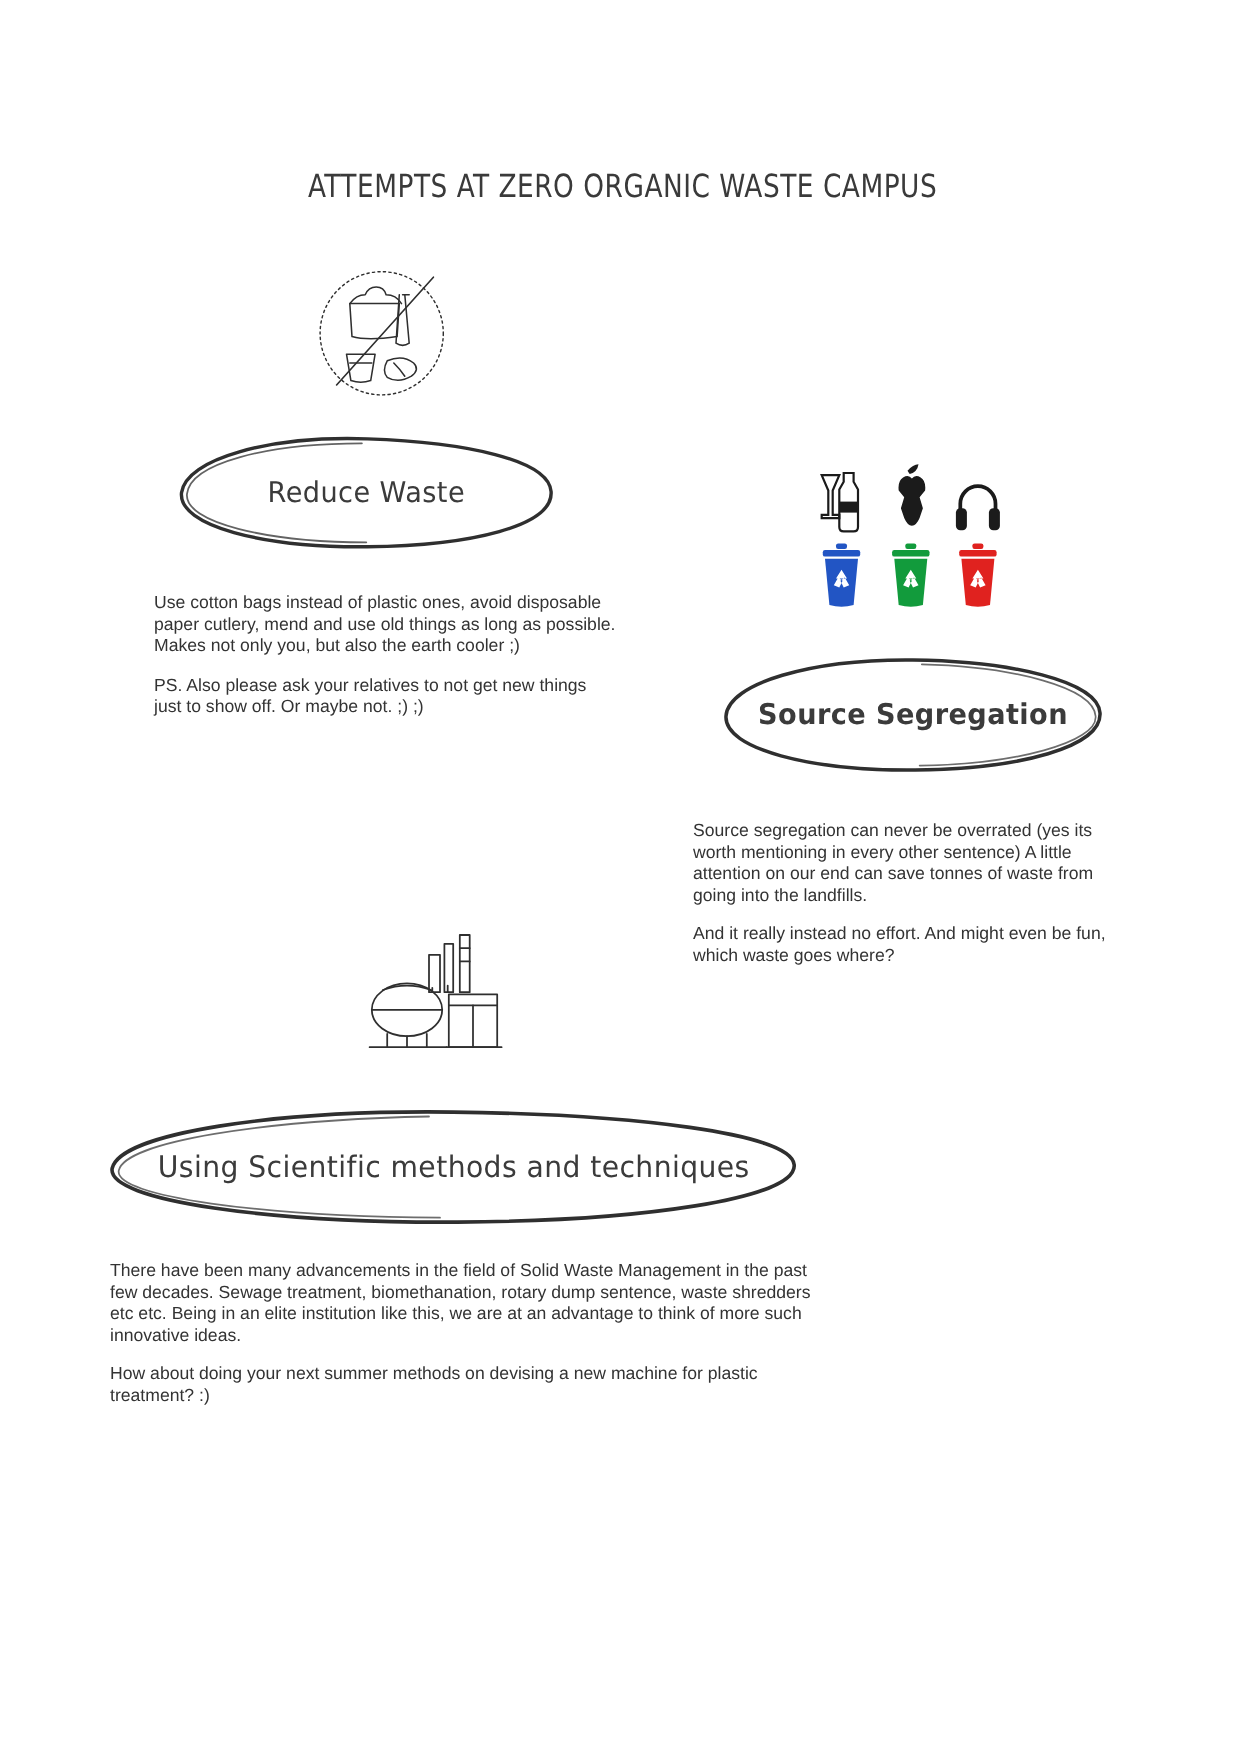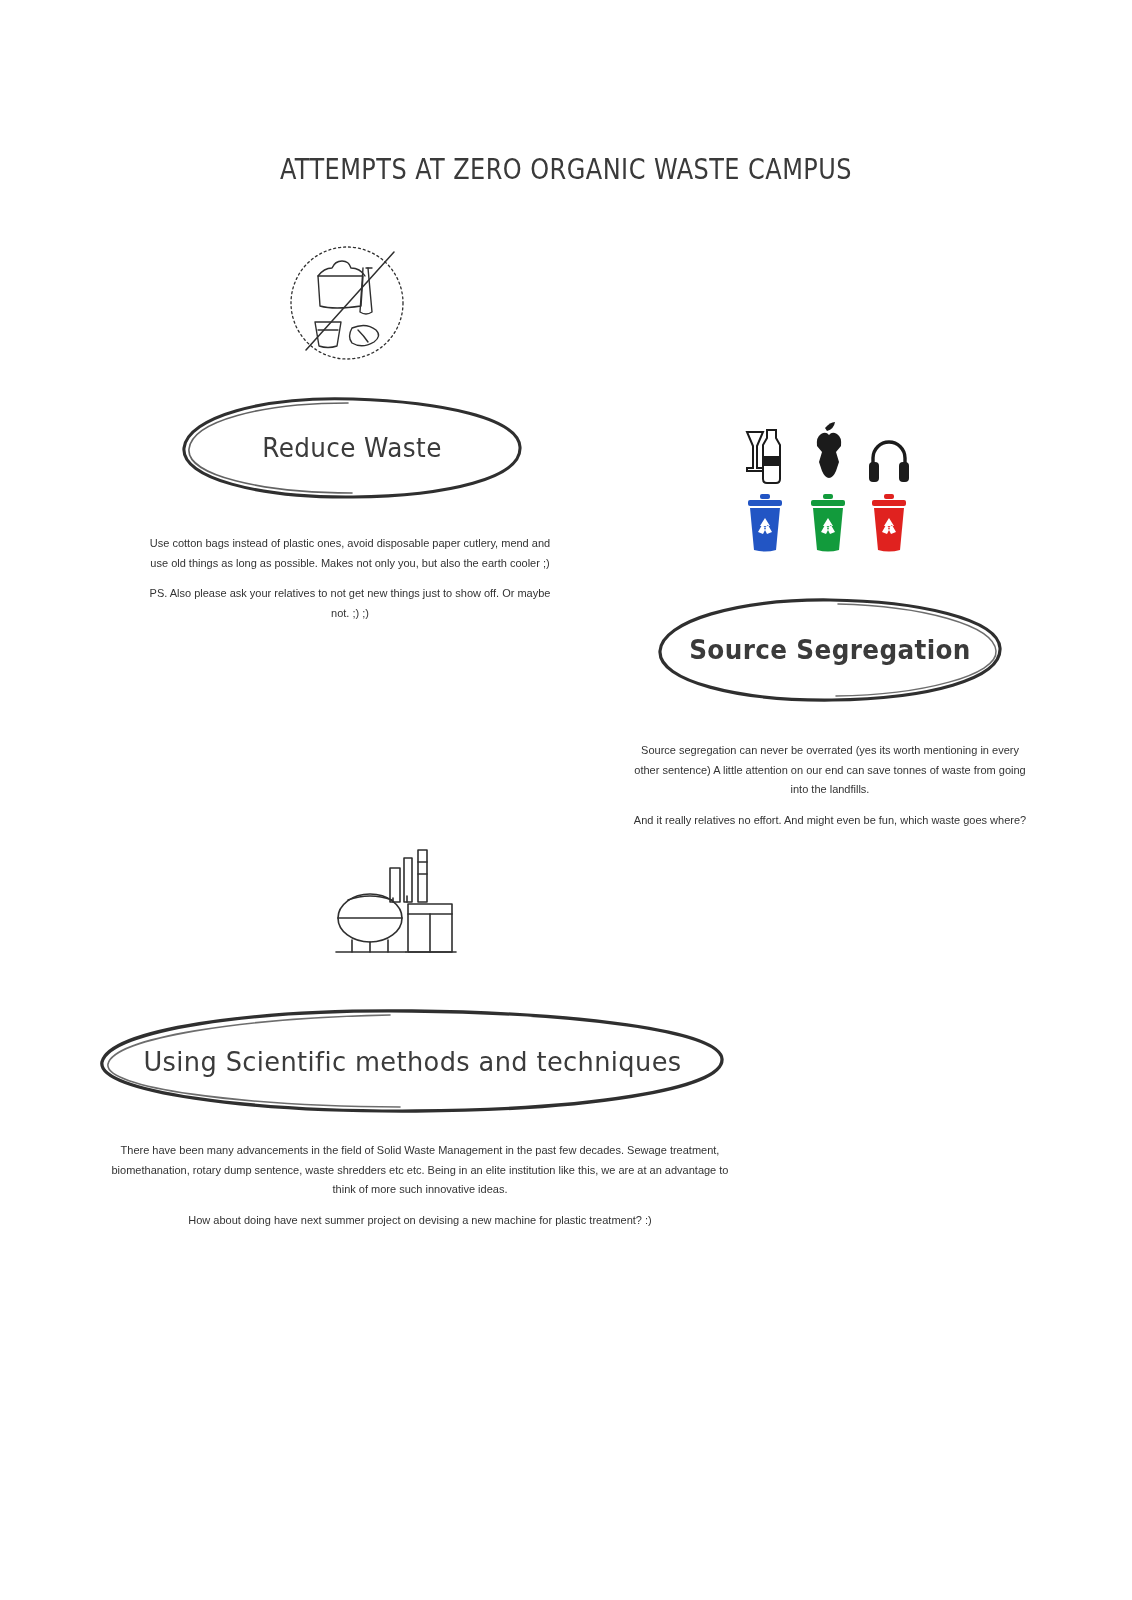--- a/index.html
+++ b/index.html
@@ -56,31 +56,30 @@
     justify-content: center;
     font-family: "DejaVu Sans", sans-serif;
     color: #3b3b3b;
     letter-spacing: 0.4px;
     text-align: center;
     transform: scaleX(0.95);
   }
 
   .body-text {
     font-family: "Liberation Sans", sans-serif;
-    font-size: 11px;
+    font-size: 16px;
     line-height: 19.5px;
     color: #333333;
-    text-align: center;
   }
   .body-text + .body-text { margin-top: 4px; }
 
   
   #sec-reduce { top: 238px; left: 140px; width: 420px; }
   #sec-reduce .icon-holder { position: absolute; top: 0px; left: 142px; }
-  #sec-reduce .bubble-wrap { position: absolute; top: 155px; left: 32px; width: 360px; height: 110px; }
+  #sec-reduce .bubble-wrap { position: absolute; top: 155px; left: 13px; width: 360px; height: 110px; }
   #sec-reduce .bubble-label { font-size: 26px; }
   #sec-reduce .copy { position: absolute; top: 285px; left: 0px; width: 420px; }
 
   
   #sec-source { top: 420px; left: 640px; width: 400px; }
   #sec-source .icon-holder { position: absolute; top: 0px; left: 105px; }
   #sec-source .bubble-wrap { position: absolute; top: 175px; left: 10px; width: 360px; height: 110px; font-weight: bold; }
   #sec-source .bubble-label { font-size: 26px; }
   #sec-source .copy { position: absolute; top: 310px; left: -10px; width: 400px; }
 
@@ -189,21 +188,21 @@
   <div class="bubble-wrap">
     <svg width="360" height="110" viewBox="0 0 360 110" preserveAspectRatio="none">
       <path class="sketch-stroke" stroke-width="3.2" d="M180 5 C88 4 12 26 10 56 C8 86 88 106 182 105 C278 104 352 84 350 53 C348 24 268 6 180 5 Z"></path>
       <path class="sketch-stroke" stroke-width="1.5" opacity="0.7" d="M188 9 C272 11 344 30 346 56 C348 80 272 100 186 101"></path>
     </svg>
     <div class="bubble-label">Source Segregation</div>
   </div>
 
   <div class="copy">
     <p class="body-text">Source segregation can never be overrated (yes its worth mentioning in every other sentence) A little attention on our end can save tonnes of waste from going into the landfills.</p>
-    <p class="body-text">And it really relatives no effort. And might even be fun, which waste goes where?</p>
+    <p class="body-text">And it really instead no effort. And might even be fun, which waste goes where?</p>
   </div>
 </div>
 
 <div class="section" id="sec-science">
 
   <div class="icon-holder">
     <svg width="150" height="120" viewBox="0 0 150 120">
       <g class="sketch-stroke" stroke-width="1.6">
 
         <path d="M60 28 h10 v34 h-10 z"></path>
@@ -230,15 +229,15 @@
   <div class="bubble-wrap">
     <svg width="645" height="110" viewBox="0 0 645 110" preserveAspectRatio="none">
       <path class="sketch-stroke" stroke-width="3.3" d="M322 5 C160 3 20 24 12 56 C6 86 160 106 326 105 C492 104 634 84 632 53 C630 24 484 7 322 5 Z"></path>
       <path class="sketch-stroke" stroke-width="1.6" opacity="0.7" d="M300 9 C150 12 24 32 18 58 C13 82 150 100 310 101"></path>
     </svg>
     <div class="bubble-label">Using Scientific methods and techniques</div>
   </div>
 
   <div class="copy">
     <p class="body-text">There have been many advancements in the field of Solid Waste Management in the past few decades. Sewage treatment, biomethanation, rotary dump sentence, waste shredders etc etc. Being in an elite institution like this, we are at an advantage to think of more such innovative ideas.</p>
-    <p class="body-text">How about doing have next summer project on devising a new machine for plastic treatment? :)</p>
+    <p class="body-text">How about doing your next summer methods on devising a new machine for plastic treatment? :)</p>
   </div>
 </div>
 
 </body></html>

